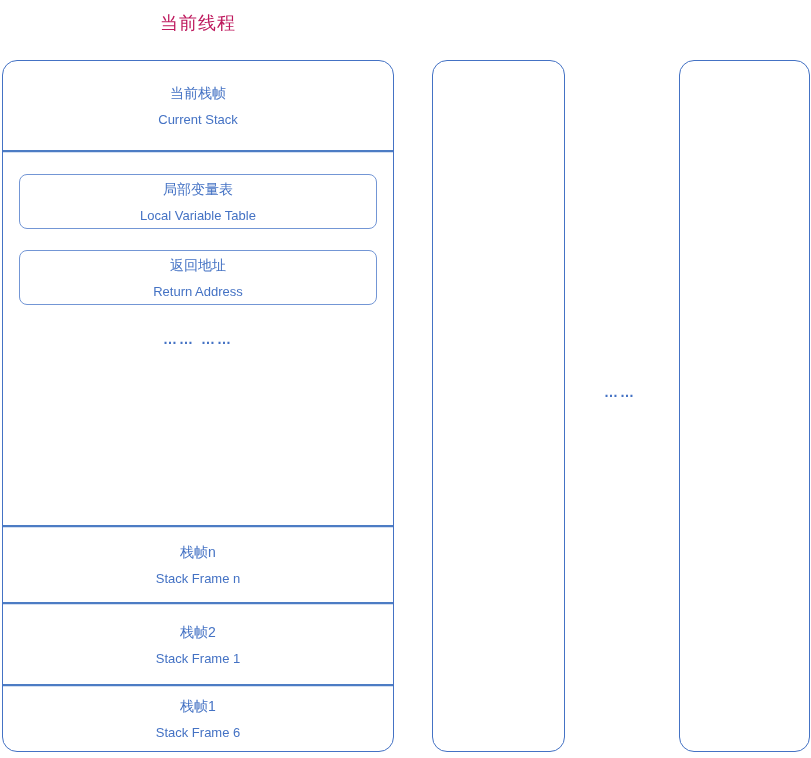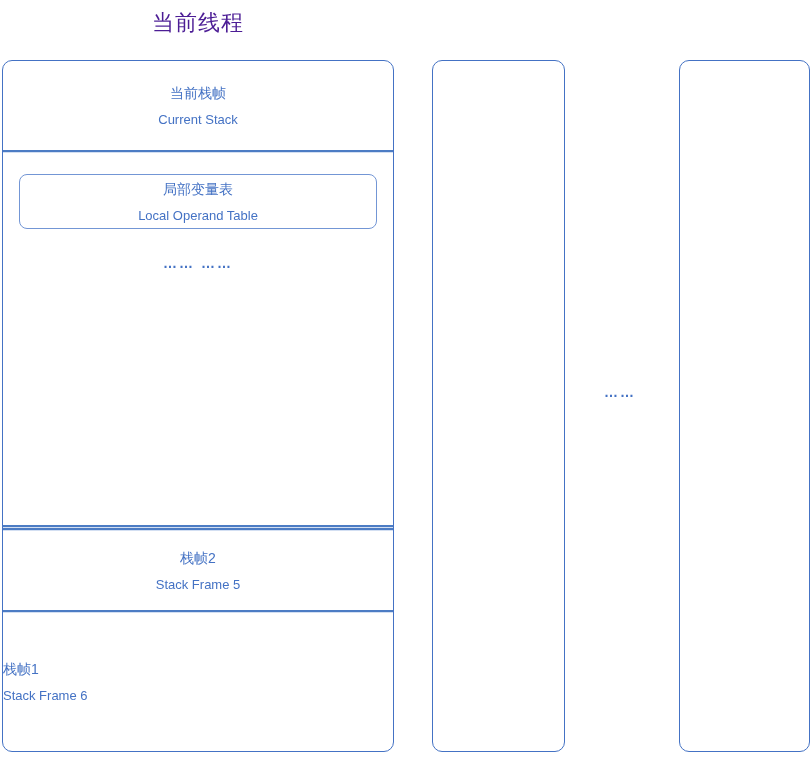--- a/index.html
+++ b/index.html
@@ -2,36 +2,36 @@
 <html><head>
 <meta charset="utf-8">
 <style>
   html,body{margin:0;padding:0;background:#ffffff;}
   .canvas{
     position:relative;width:811px;height:758px;background:#ffffff;overflow:hidden;
     font-family:"Liberation Sans","DejaVu Sans",sans-serif;
   }
   .col-title{
     position:absolute;top:8px;height:30px;line-height:30px;
-    font-size:22px;color:#4c1d95;text-align:center;letter-spacing:1px;white-space:nowrap;
+    font-size:18px;color:#be185d;text-align:center;letter-spacing:1px;white-space:nowrap;
   }
   .big-box{
     position:absolute;top:60px;box-sizing:border-box;background:#ffffff;
-    border:1.5px solid #4472C4;border-radius:10px;
+    border:1.5px solid #4472C4;border-radius:15px;
   }
   #left-box{left:2px;width:392px;height:692px;display:flex;flex-direction:column;}
   #mid-box{left:432px;width:133px;height:692px;}
   #right-box{left:679px;width:131px;height:692px;}
   .divider{height:3px;flex:0 0 auto;background:linear-gradient(to bottom,#4c7cc4 0%,#4c7cc4 55%,#d3dff2 55%,#d3dff2 100%);}
   .section{display:flex;flex-direction:column;align-items:center;justify-content:center;flex:0 0 auto;}
   .sec-current{height:89px;}
   .sec-frames-area{height:372px;display:block;}
   .sec-fn{height:74px;}
   .sec-f2{height:79px;}
-  .sec-f1{flex:1 1 auto;display:flex;align-items:flex-start;justify-content:center;}
+  .sec-f1{flex:1 1 auto;display:flex;align-items:center;justify-content:center;}
   .zh{font-size:14px;line-height:20px;color:#4472C4;text-align:center;}
   .en{font-size:13px;line-height:18px;color:#4472C4;text-align:center;margin-top:8px;}
   .inner-box{
     box-sizing:border-box;height:55px;margin:21px 16px 0 16px;
     border:1.3px solid #7396D5;border-radius:8px;background:#ffffff;
     display:flex;flex-direction:column;align-items:center;justify-content:center;
   }
   .ellipsis-row{
     margin-top:26px;text-align:center;color:#4472C4;
     font-size:14px;letter-spacing:2px;font-weight:bold;
@@ -54,37 +54,45 @@
       <div class="zh">当前栈帧</div>
       <div class="en">Current Stack</div>
     </div>
 
     <div class="divider"></div>
 
     <div class="section sec-frames-area">
 
       <div class="inner-box">
         <div class="zh">局部变量表</div>
-        <div class="en">Local Operand Table</div>
+        <div class="en">Local Variable Table</div>
       </div>
 
 
 
+      <div class="inner-box">
+        <div class="zh">返回地址</div>
+        <div class="en">Return Address</div>
+      </div>
 
       <div class="ellipsis-row">…… ……</div>
     </div>
 
     <div class="divider"></div>
 
+    <div class="section sec-fn">
+      <div class="zh">栈帧n</div>
+      <div class="en">Stack Frame n</div>
+    </div>
 
     <div class="divider"></div>
 
     <div class="section sec-f2">
       <div class="zh">栈帧2</div>
-      <div class="en">Stack Frame 5</div>
+      <div class="en">Stack Frame 1</div>
     </div>
 
     <div class="divider"></div>
 
     <div class="section sec-f1">
       <div class="zh">栈帧1</div>
       <div class="en">Stack Frame 6</div>
     </div>
 
   </div>

